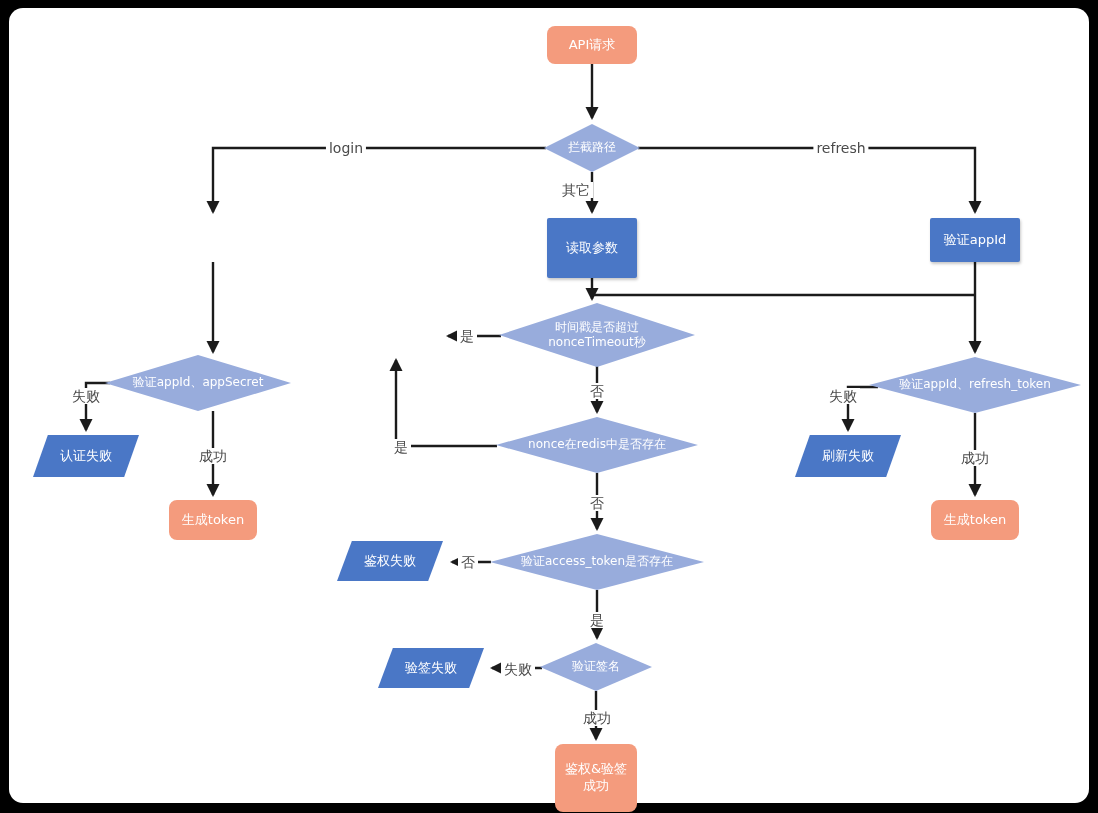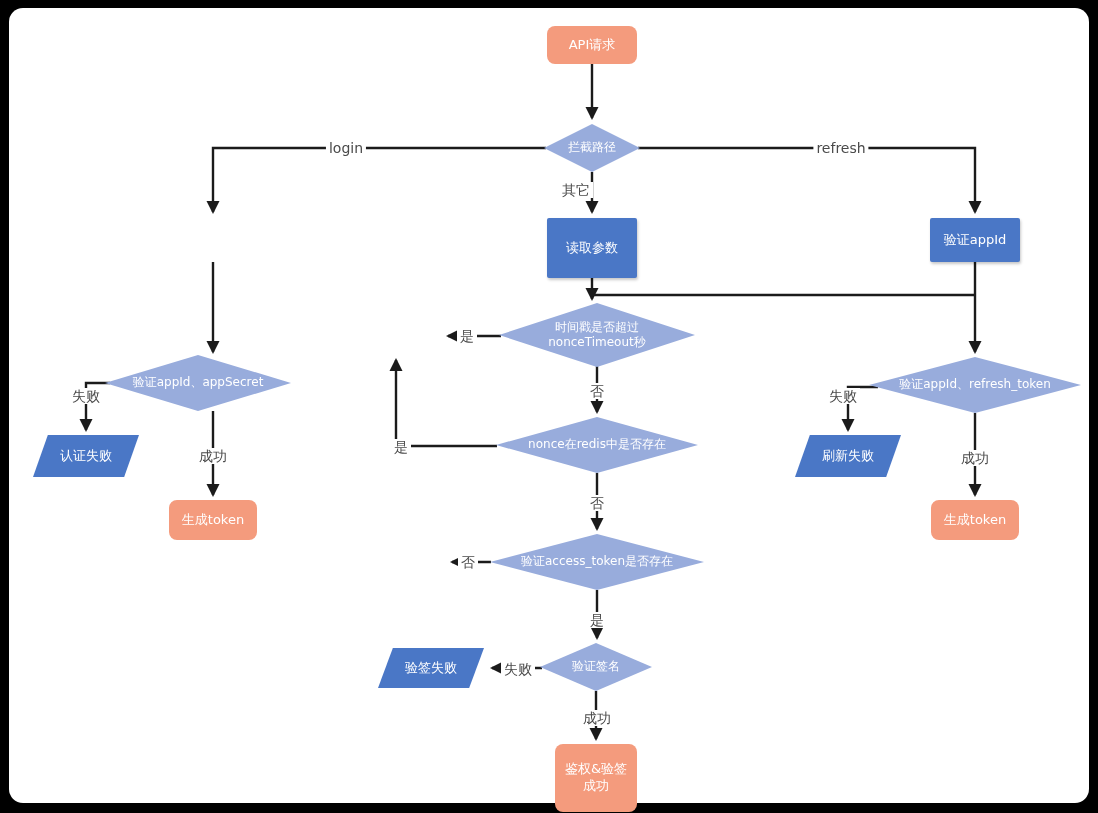--- a/index.html
+++ b/index.html
@@ -88,20 +88,21 @@
   <div class="node decision nw" style="left:105px;top:355px;width:186px;height:56px">验证appId、appSecret</div>
 
   <div class="node para" style="left:33px;top:435px;width:106px;height:42px">认证失败</div>
 
   <div class="node terminal" style="left:169px;top:500px;width:88px;height:40px">生成token</div>
 
   <div class="node decision nw" style="left:496px;top:417px;width:202px;height:56px">nonce在redis中是否存在</div>
 
   <div class="node decision nw" style="left:490px;top:534px;width:214px;height:56px">验证access_token是否存在</div>
 
+  <div class="node para" style="left:337px;top:541px;width:106px;height:40px">鉴权失败</div>
 
   <div class="node para" style="left:378px;top:648px;width:106px;height:40px">验签失败</div>
 
   <div class="node decision nw" style="left:540px;top:643px;width:112px;height:48px">验证签名</div>
 
   <div class="node terminal" style="left:555px;top:744px;width:82px;height:68px">鉴权&amp;验签成功</div>
 
   <div class="node decision nw" style="left:869px;top:357px;width:212px;height:56px">验证appId、refresh_token</div>
 
   <div class="node para" style="left:795px;top:435px;width:106px;height:42px">刷新失败</div>

